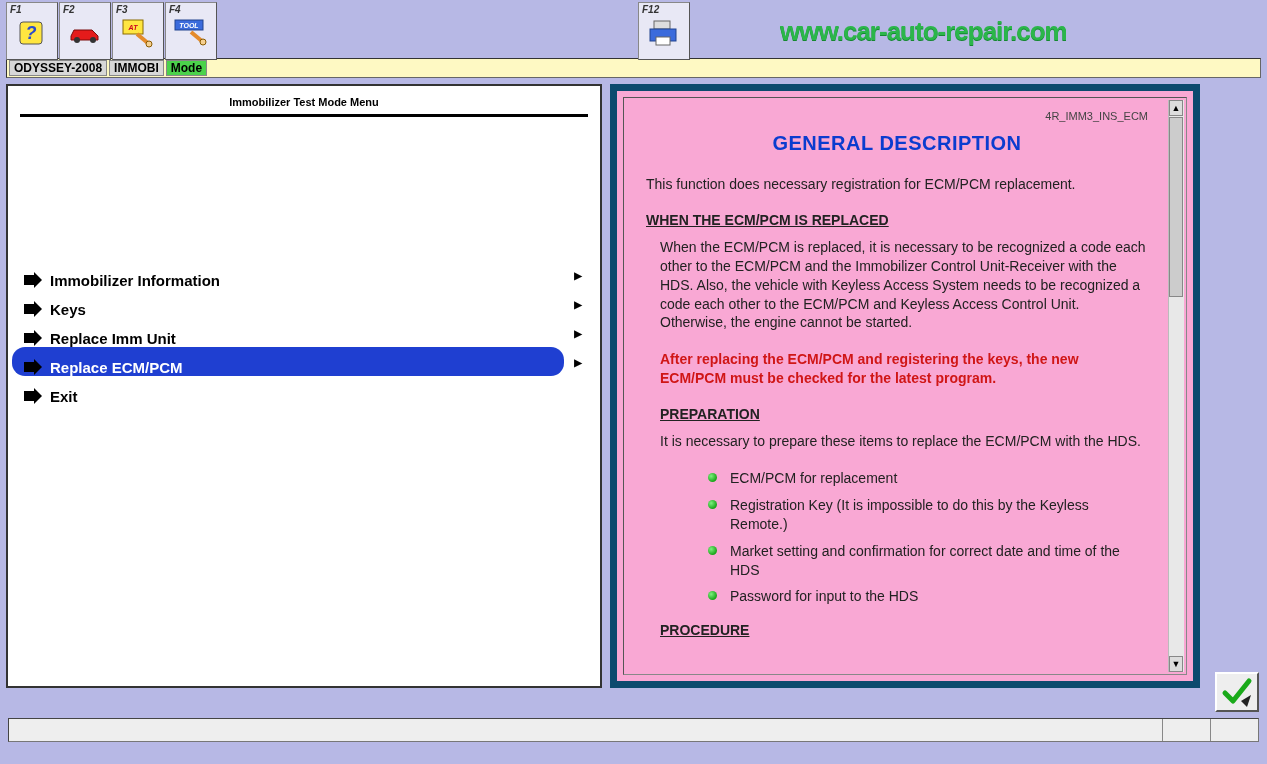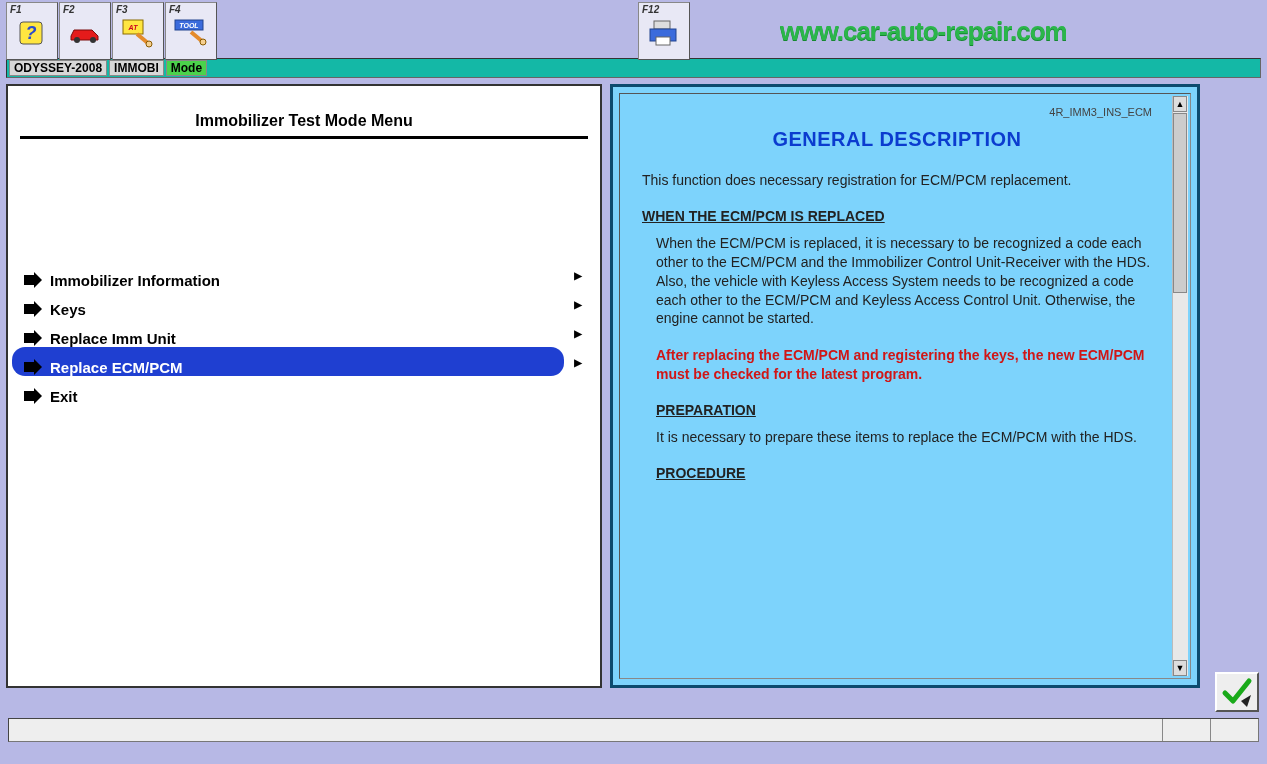--- a/index.html
+++ b/index.html
@@ -58,21 +58,21 @@
     font-family: Arial Black, Arial, sans-serif;
     font-weight: 900;
     font-size: 26px;
     color: #2bb64a;
     letter-spacing: -1px;
     white-space: nowrap;
     text-shadow: 0 1px 0 #13882f;
   }
   .breadcrumb {
     margin: 2px 6px;
-    background: #14b8a6;
+    background: #fef9c3;
     border: 1px solid #666;
     border-top-color: #333;
     border-left-color: #333;
     height: 20px;
     display: flex;
     align-items: center;
     font-size: 12px;
     font-weight: bold;
     padding-left: 2px;
   }
@@ -96,22 +96,22 @@
   }
   .left-panel {
     width: 596px;
     background: #fff;
     border: 2px solid #333;
     position: relative;
   }
   .panel-title {
     text-align: center;
     font-weight: bold;
-    font-size: 16px;
-    padding: 26px 0 6px 0;
+    font-size: 11px;
+    padding: 10px 0 6px 0;
     border-bottom: 3px solid #000;
     margin: 0 12px;
   }
   .menu-items {
     position: absolute;
     top: 174px;
     left: 12px;
     right: 12px;
   }
   .menu-item {
@@ -141,22 +141,22 @@
     background: #1f3fd1;
     color: #fff;
     margin-left: -8px;
     margin-right: 24px;
     padding-left: 10px;
     border-radius: 13px;
   }
   .menu-item.selected .arrow { right: -18px; color: #000; }
   .right-panel {
     width: 590px;
-    background: #7dd3fc;
-    border: 3px solid #0c4a6e;
+    background: #f9a8d4;
+    border: 7px solid #0c4a6e;
     position: relative;
     overflow: hidden;
   }
   .doc-frame {
     position: absolute;
     top: 6px; left: 6px; right: 6px; bottom: 6px;
     border: 1px solid #888;
     border-top-color: #555;
     border-left-color: #555;
     overflow: hidden;
@@ -390,20 +390,26 @@
     <div class="doc-frame">
       <div class="doc-scroll">
         <div class="doc-code">4R_IMM3_INS_ECM</div>
         <div class="doc-title">GENERAL DESCRIPTION</div>
         <div class="doc-p" style="padding-left:0">This function does necessary registration for ECM/PCM replacement.</div>
         <div class="doc-h">WHEN THE ECM/PCM IS REPLACED</div>
         <div class="doc-p">When the ECM/PCM is replaced, it is necessary to be recognized a code each other to the ECM/PCM and the Immobilizer Control Unit-Receiver with the HDS. Also, the vehicle with Keyless Access System needs to be recognized a code each other to the ECM/PCM and Keyless Access Control Unit. Otherwise, the engine cannot be started.</div>
         <div class="doc-warn">After replacing the ECM/PCM and registering the keys, the new ECM/PCM must be checked for the latest program.</div>
         <div class="doc-h" style="padding-left:14px">PREPARATION</div>
         <div class="doc-p">It is necessary to prepare these items to replace the ECM/PCM with the HDS.</div>
+        <div class="bullet-list">
+          <div class="bitem">ECM/PCM for replacement</div>
+          <div class="bitem">Registration Key (It is impossible to do this by the Keyless Remote.)</div>
+          <div class="bitem">Market setting and confirmation for correct date and time of the HDS</div>
+          <div class="bitem">Password for input to the HDS</div>
+        </div>
         <div class="doc-h" style="padding-left:14px">PROCEDURE</div>
       </div>
       <div class="vscroll">
         <div class="sbtn up">▲</div>
         <div class="thumb"></div>
         <div class="sbtn down">▼</div>
       </div>
     </div>
   </div>
 </div>

